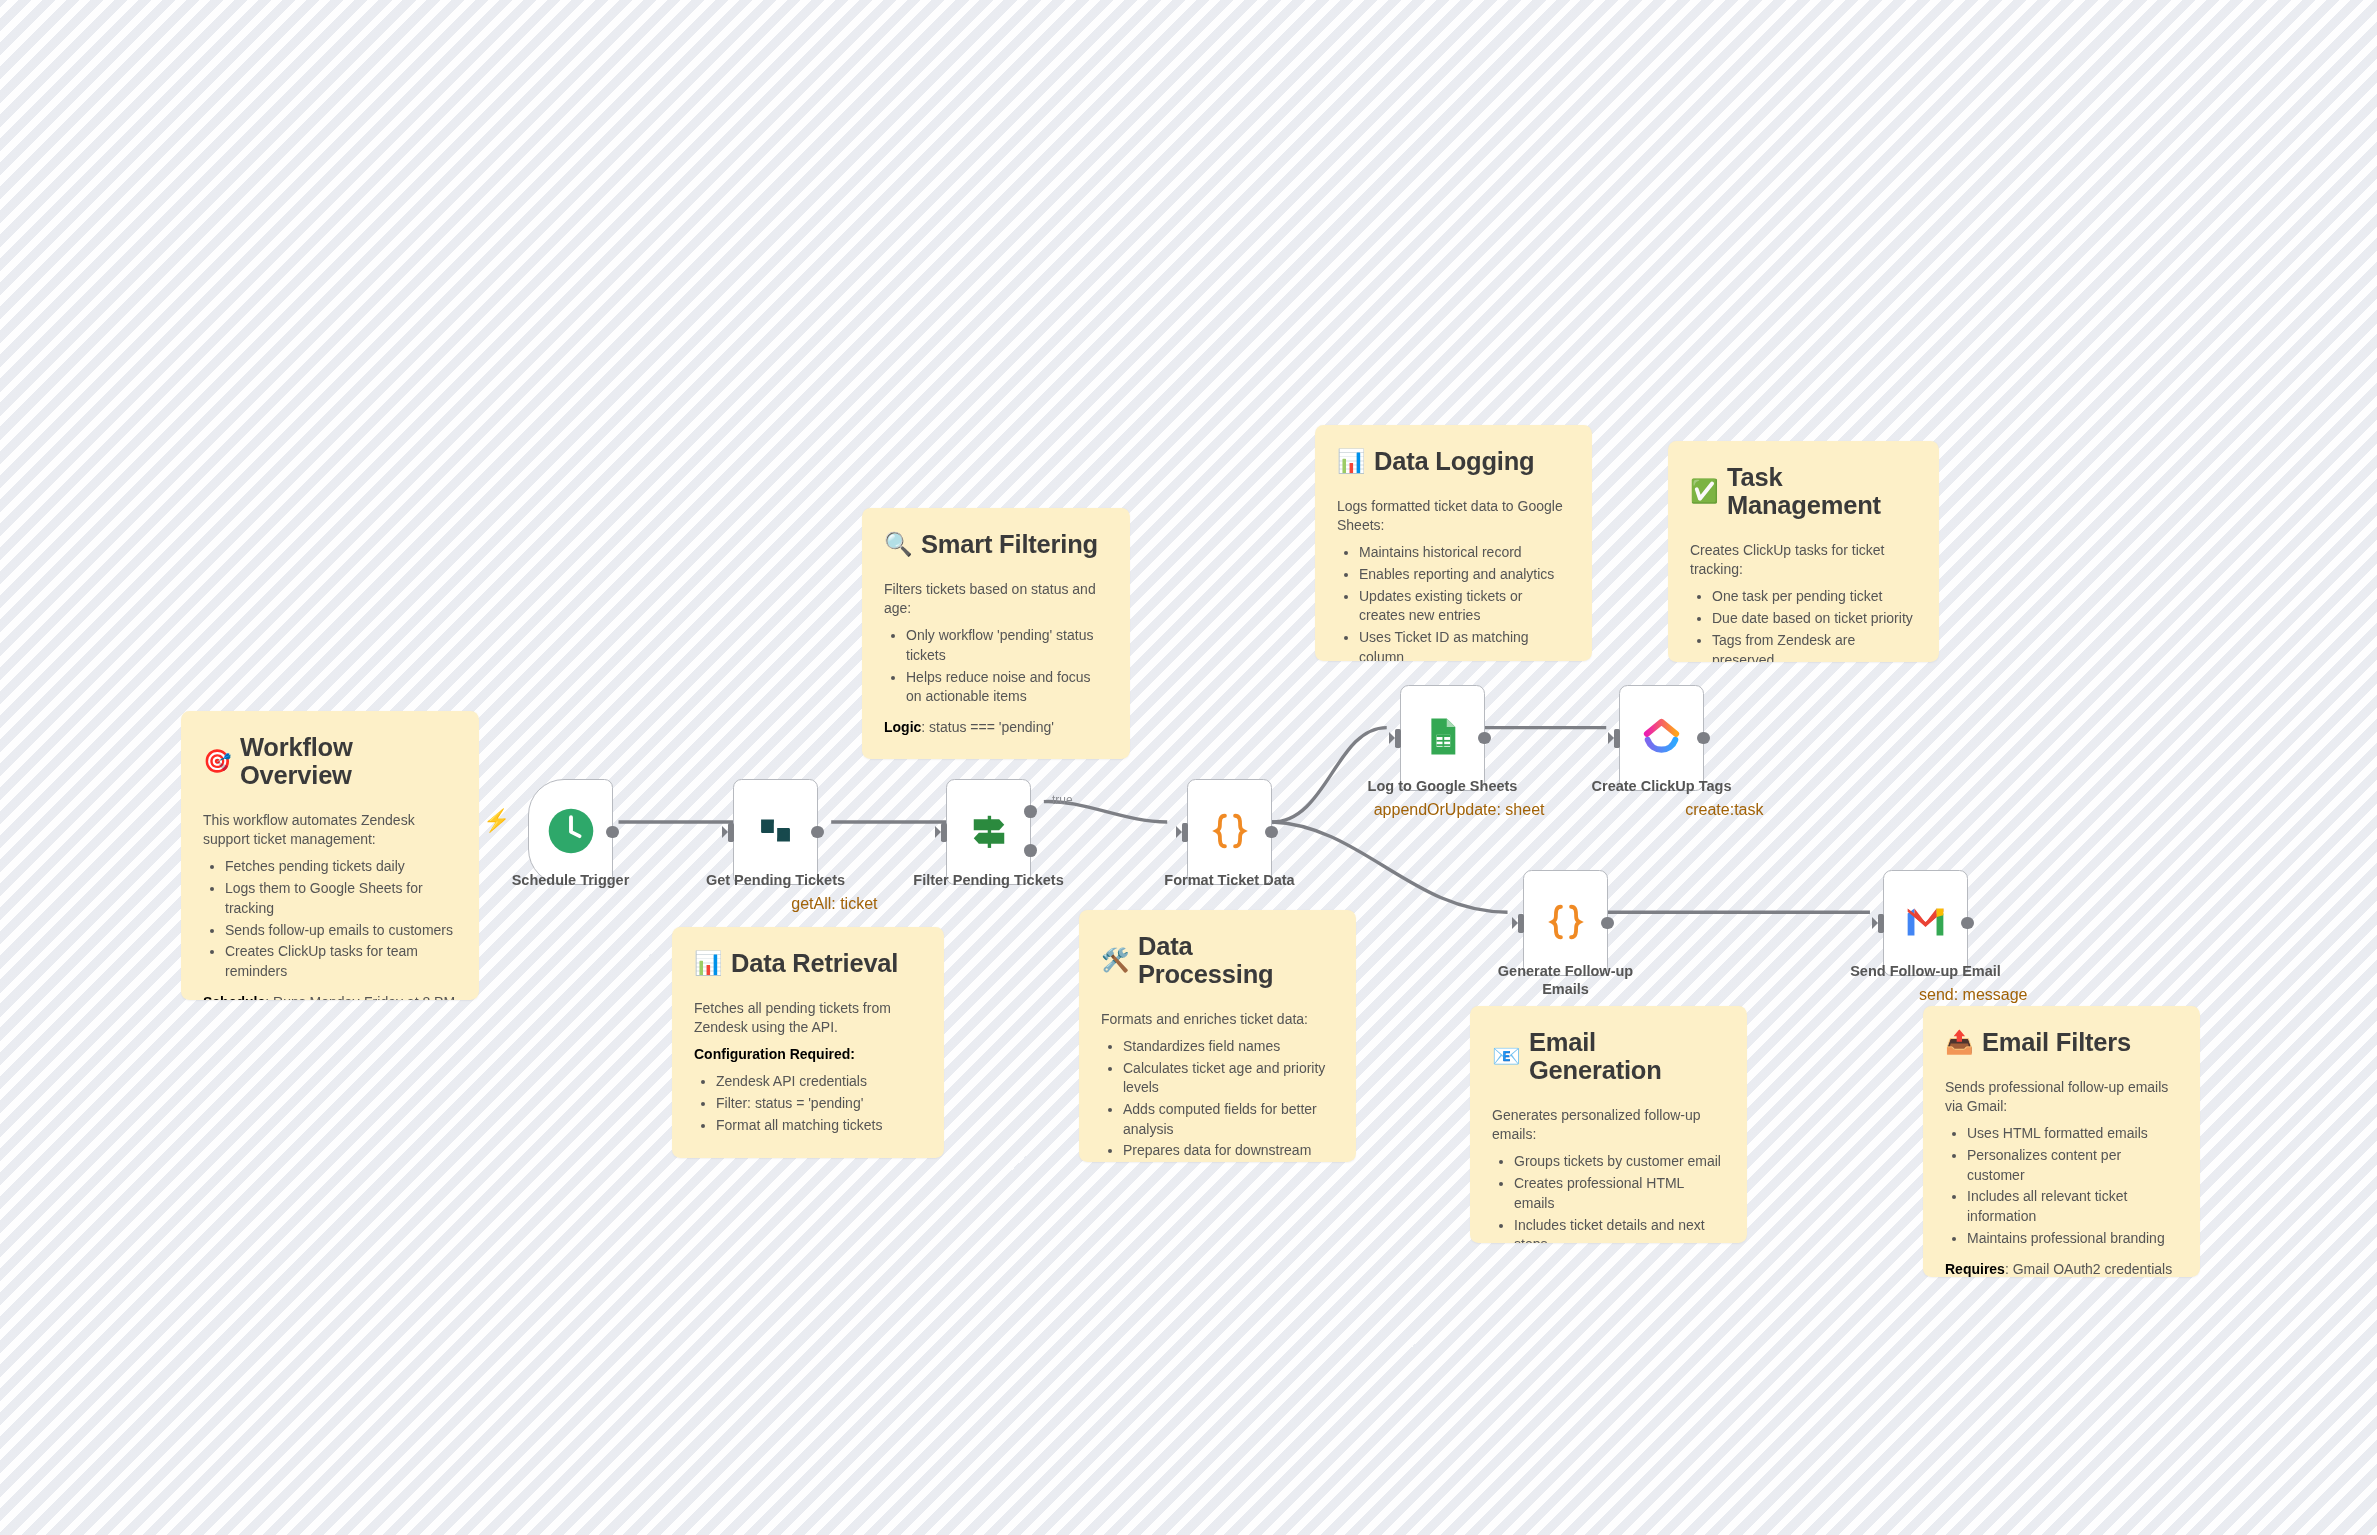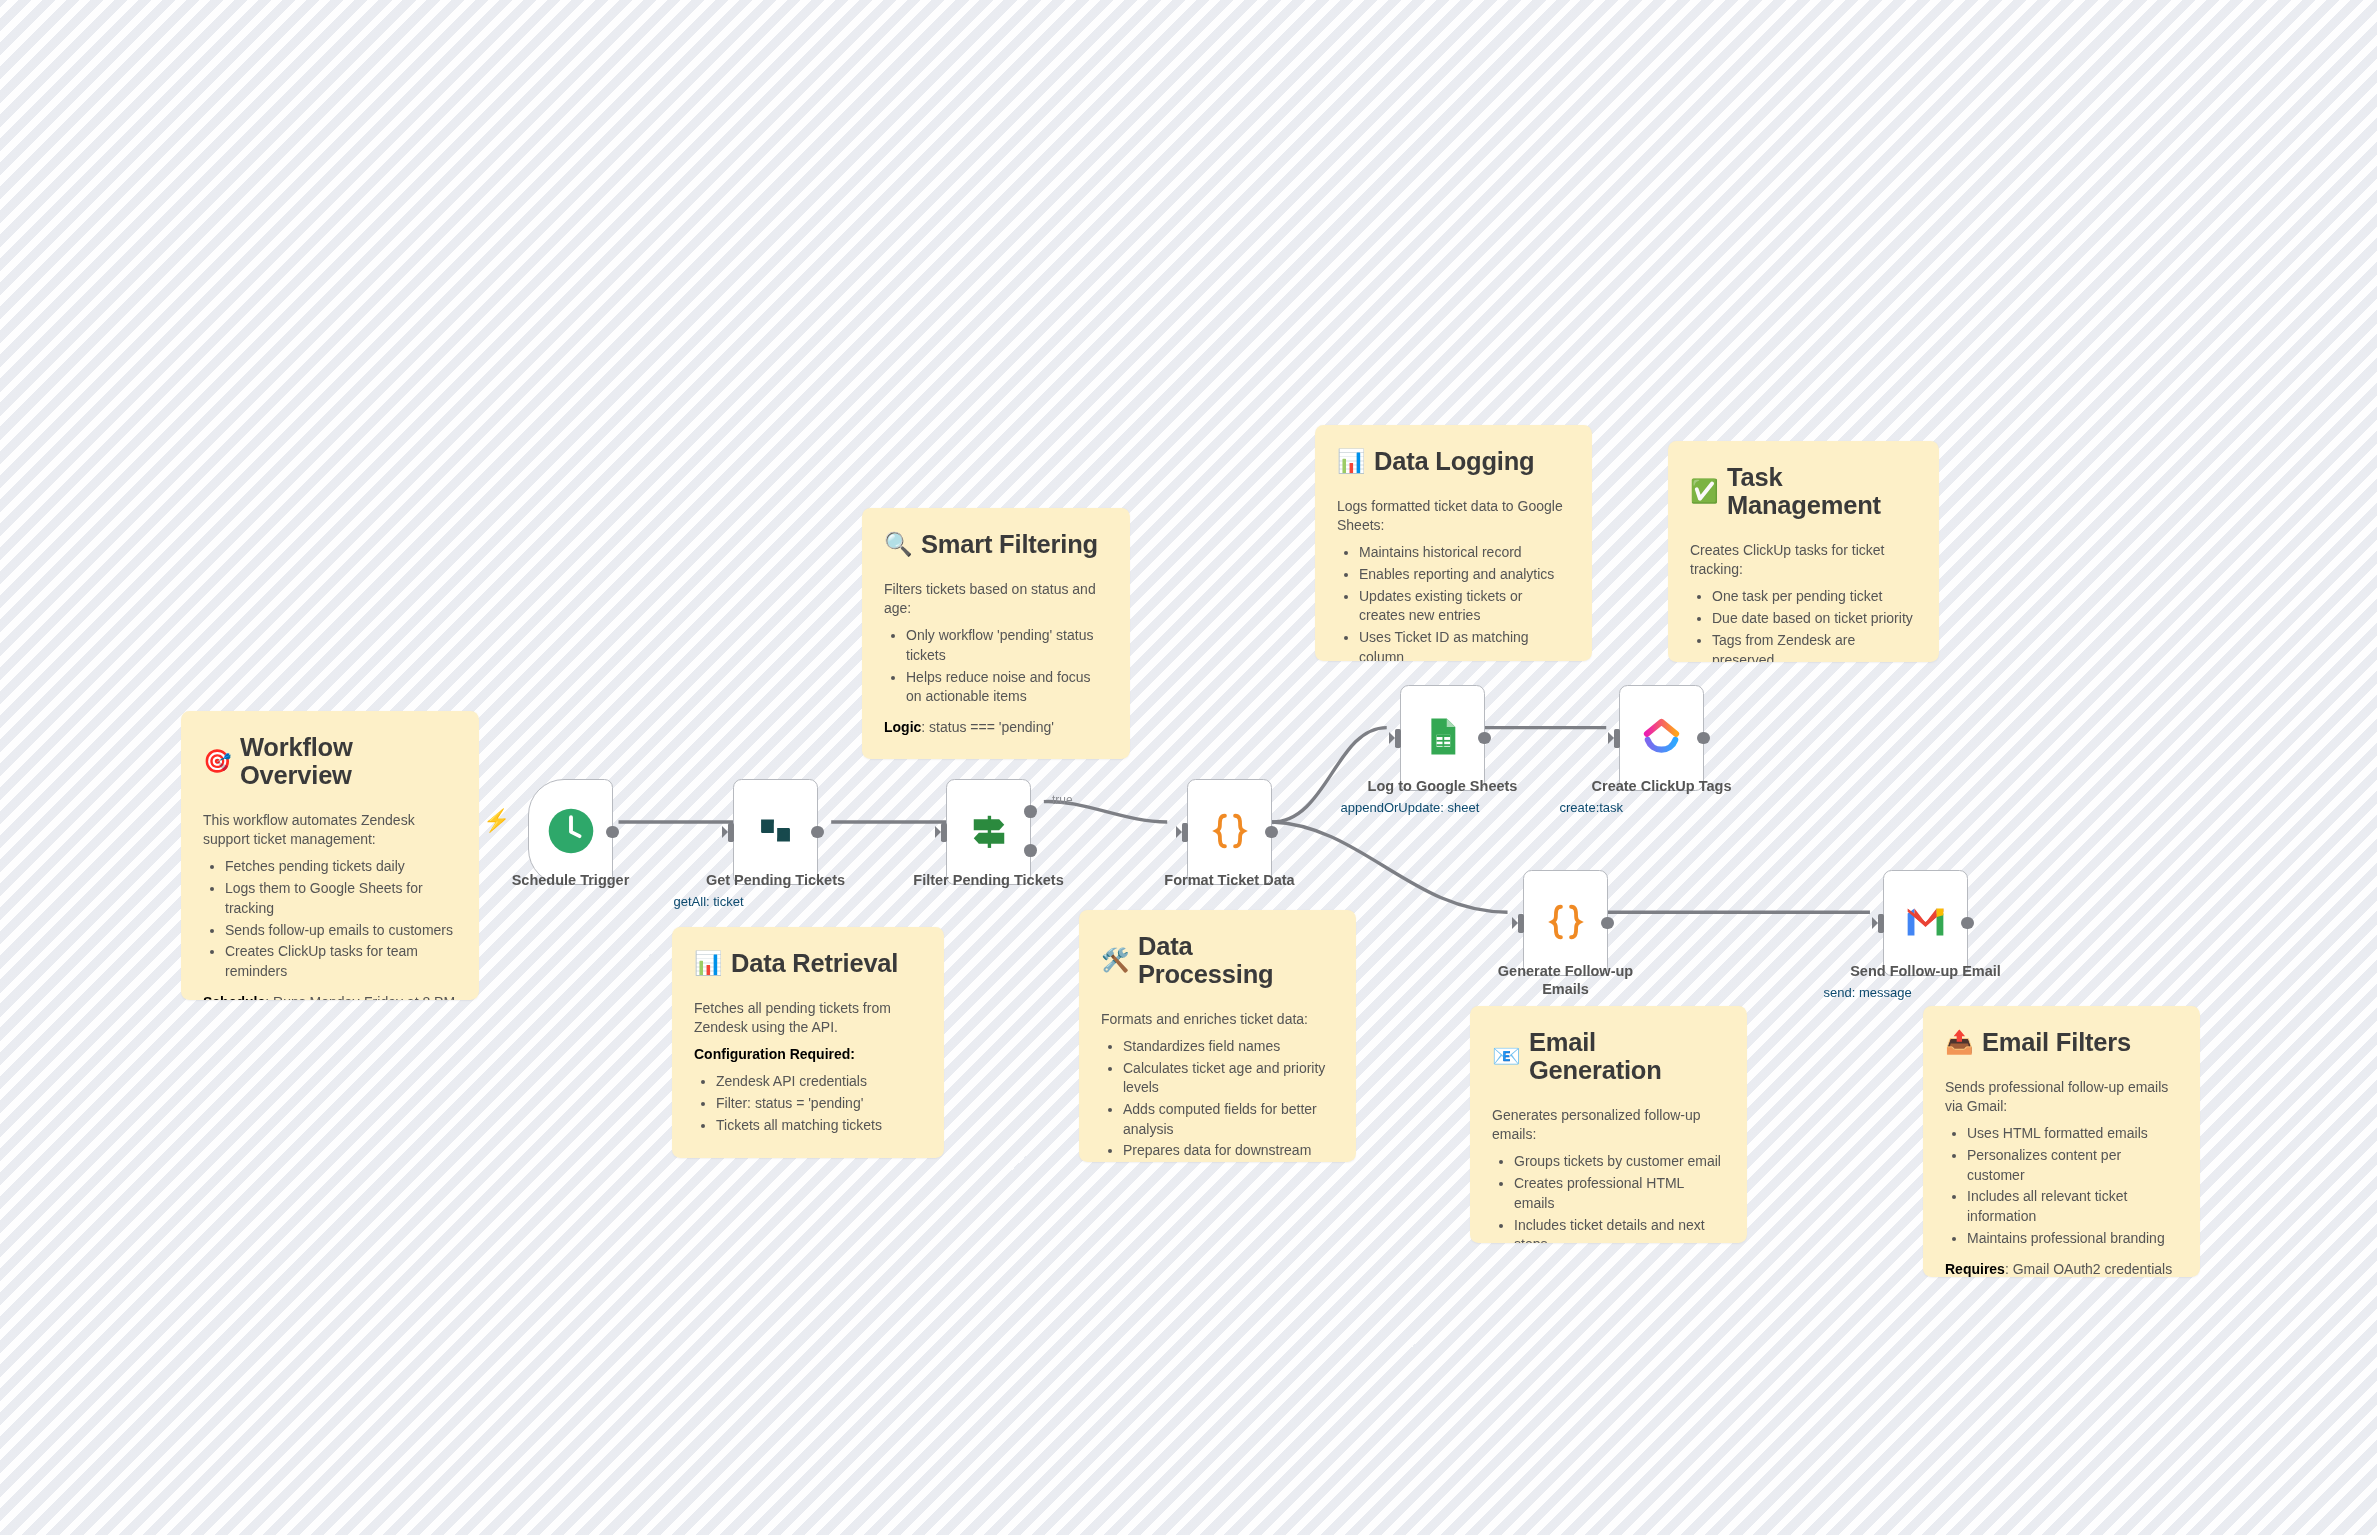--- a/index.html
+++ b/index.html
@@ -95,23 +95,23 @@
     font-weight: 600;
     color: #555;
     line-height: 1.22;
     white-space: pre-line;
   }
   .node-sublabel {
     position: absolute;
     left: 50%;
     transform: translateX(-50%);
     width: 204px;
-    text-align: left;
-    font-size: 13px;
-    color: #0c4a6e;
+    text-align: right;
+    font-size: 16px;
+    color: #a16207;
     line-height: 1.2;
   }
 
   
   .dot {
     position: absolute;
     width: 12.8px;
     height: 12.8px;
     border-radius: 50%;
     background: #7d7f85;
@@ -206,21 +206,21 @@
     <div class="note-title">
       <span class="note-emoji">📊</span>
       <span>Data Retrieval</span>
     </div>
     <div class="note-body">
       <p>Fetches all pending tickets from Zendesk using the API.</p>
       <p><b>Configuration Required:</b></p>
       <ul>
         <li>Zendesk API credentials</li>
         <li>Filter: status = 'pending'</li>
-        <li>Tickets all matching tickets</li>
+        <li>Format all matching tickets</li>
       </ul>
     </div>
   </div>
 
   <div class="note" style="left:862px; top:508px; width:268px; height:251px;">
     <div class="note-title">
       <span class="note-emoji">🔍</span>
       <span>Smart Filtering</span>
     </div>
     <div class="note-body">

